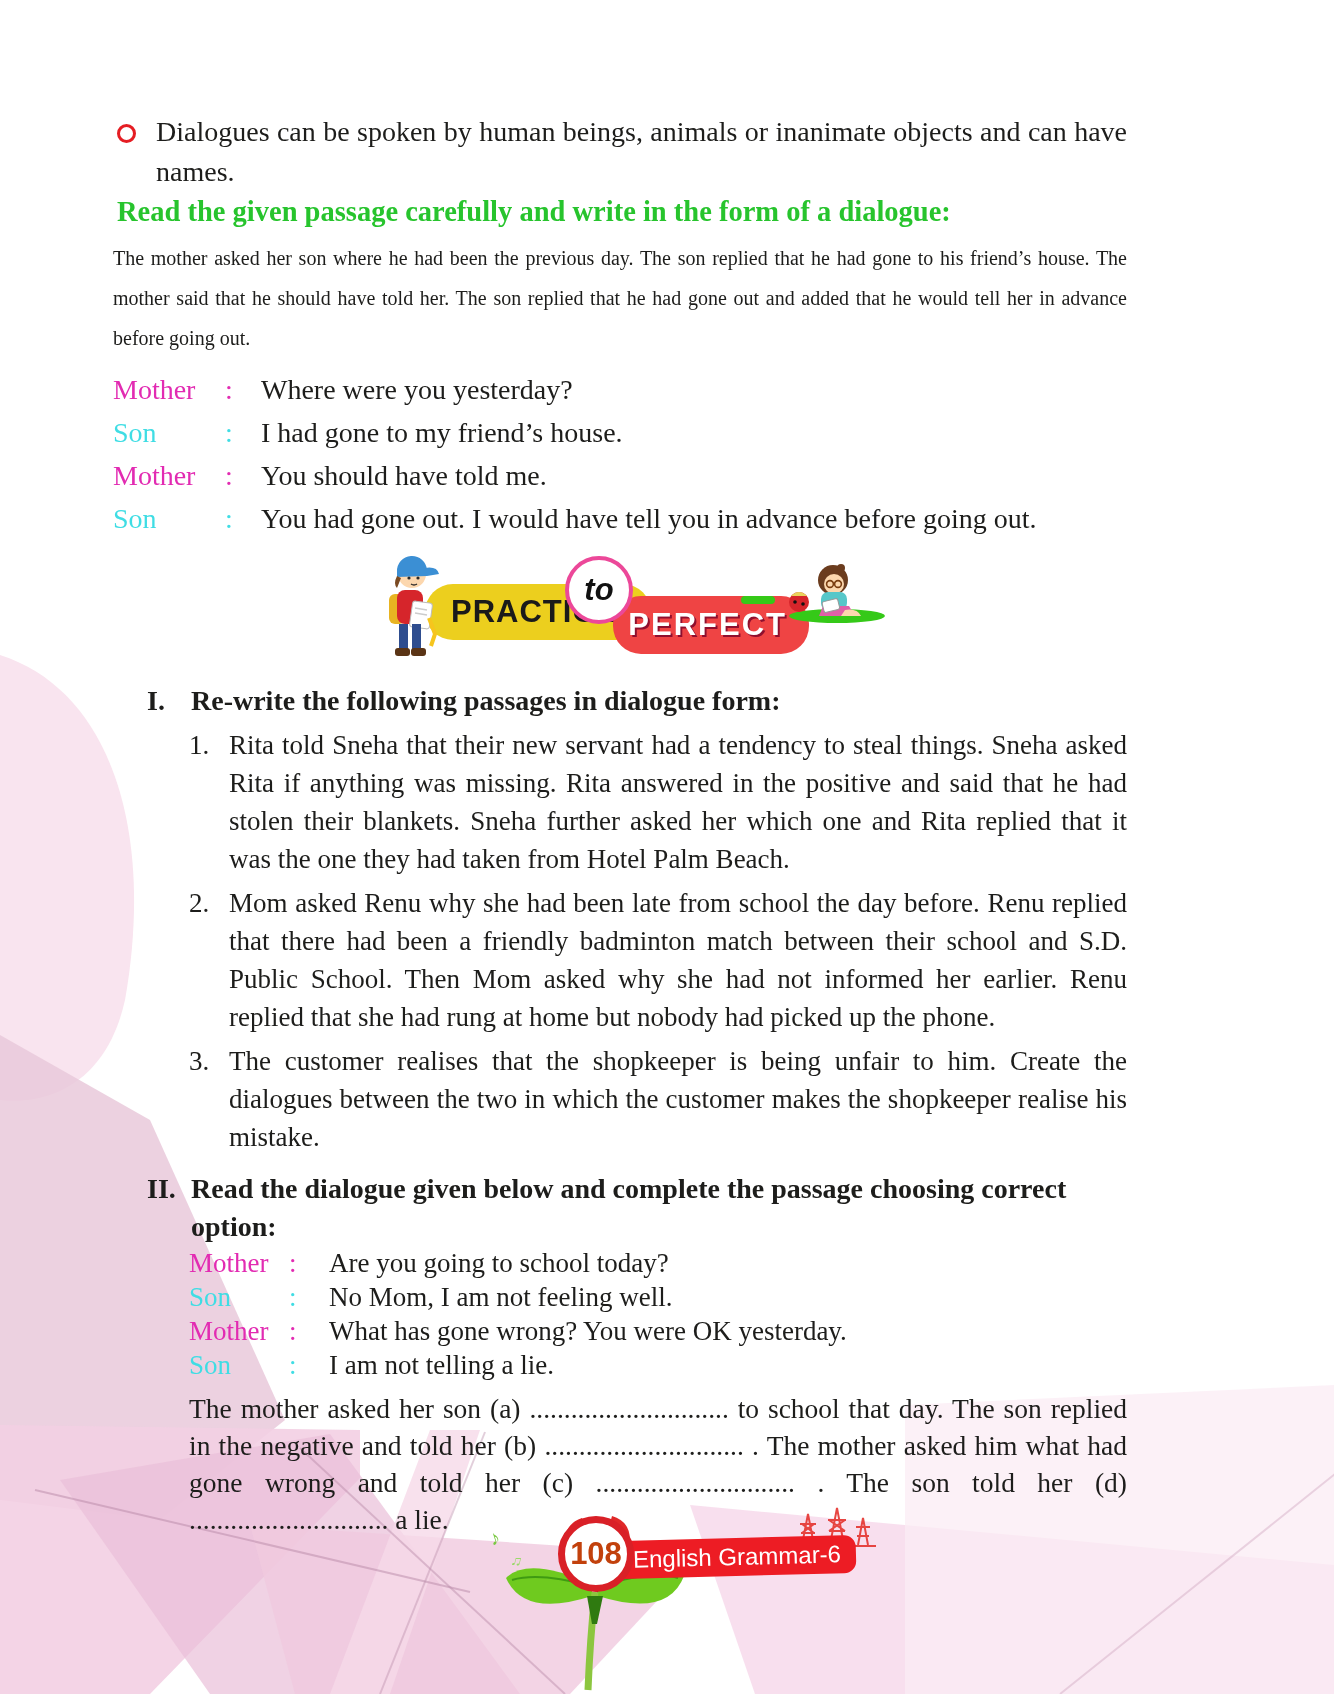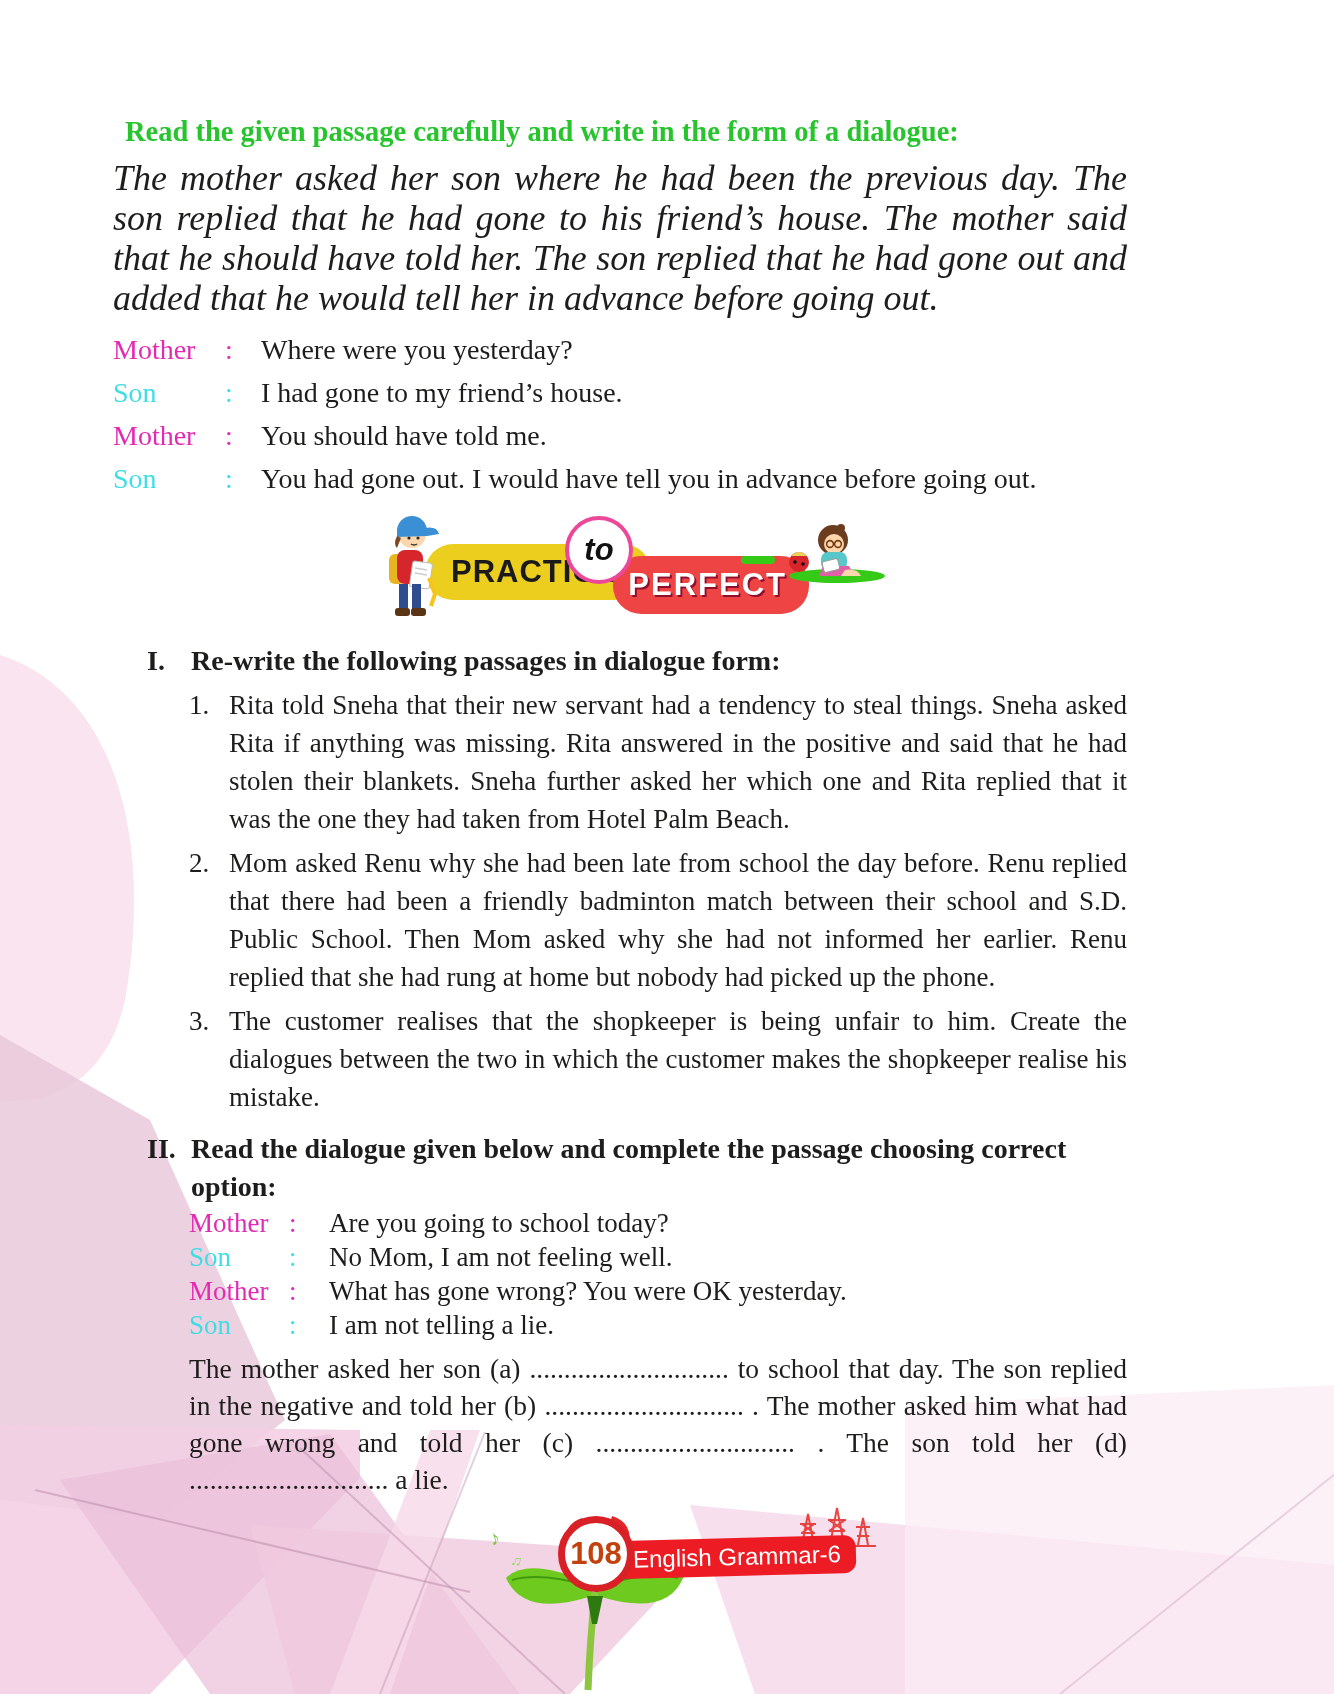--- a/index.html
+++ b/index.html
@@ -18,22 +18,22 @@
   }
   
   .bullet-row{display:flex;align-items:flex-start;margin-bottom:4px;}
   .bullet-glyph{
     flex:0 0 auto;width:13px;height:13px;border:3.5px solid #e51d23;border-radius:50%;
     margin:12px 20px 0 4px;background:#fff;
   }
   .bullet-text{font-size:28px;line-height:40px;text-align:justify;}
   
   .solved-heading{color:#e51d23;font-weight:bold;font-size:29px;margin:14px 0 8px 0;}
-  .green-heading{color:#27c42d;font-weight:bold;font-size:28.5px;margin:4px 0 10px 12px;}
-  .passage{font-size:36px;line-height:40px;text-align:justify;margin-bottom:10px;font-style:italic;}
+  .green-heading{color:#27c42d;font-weight:bold;font-size:28.5px;margin:4px 0 10px 4px;}
+  .passage{font-size:20px;line-height:40px;text-align:justify;margin-bottom:10px;}
   
   .dlg-row{display:flex;align-items:baseline;font-size:28px;line-height:43px;}
   .dlg-speaker{flex:0 0 112px;}
   .dlg-colon{flex:0 0 36px;}
   .dlg-line{flex:1 1 auto;}
   .mother{color:#e22bb2;}
   .son{color:#3fdde4;}
   
   .badge-wrap{position:relative;height:112px;margin-top:16px;}
   .badge-yellow{
@@ -103,20 +103,24 @@
     <path d="M905,1405 L1334,1385 L1334,1694 L905,1694 Z" fill="#fbecf4" opacity="0.75"></path>
     <path d="M430,1430 L480,1430 L390,1694 L330,1694 Z" fill="#f6d9e9" opacity="0.8"></path>
     <line x1="35" y1="1490" x2="470" y2="1592" stroke="#b98aa8" stroke-width="2" opacity="0.5"></line>
     <line x1="300" y1="1448" x2="565" y2="1694" stroke="#b98aa8" stroke-width="2" opacity="0.45"></line>
     <line x1="485" y1="1432" x2="380" y2="1694" stroke="#b98aa8" stroke-width="2" opacity="0.4"></line>
     <line x1="1340" y1="1470" x2="1060" y2="1694" stroke="#cda1bc" stroke-width="2" opacity="0.4"></line>
   </svg>
 
   <div class="content">
 
+    <div class="bullet-row">
+      <span class="bullet-glyph"></span>
+      <div class="bullet-text">Dialogues can be spoken by human beings, animals or inanimate objects and can have names.</div>
+    </div>
 
     <div class="green-heading">Read the given passage carefully and write in the form of a dialogue:</div>
     <div class="passage">The mother asked her son where he had been the previous day. The son replied that he had gone to his friend’s house. The mother said that he should have told her. The son replied that he had gone out and added that he would tell her in advance before going out.</div>
 
     <div>
       <div class="dlg-row">
         <span class="dlg-speaker mother">Mother</span>
         <span class="dlg-colon mother">:</span>
         <span class="dlg-line">Where were you yesterday?</span>
       </div>

